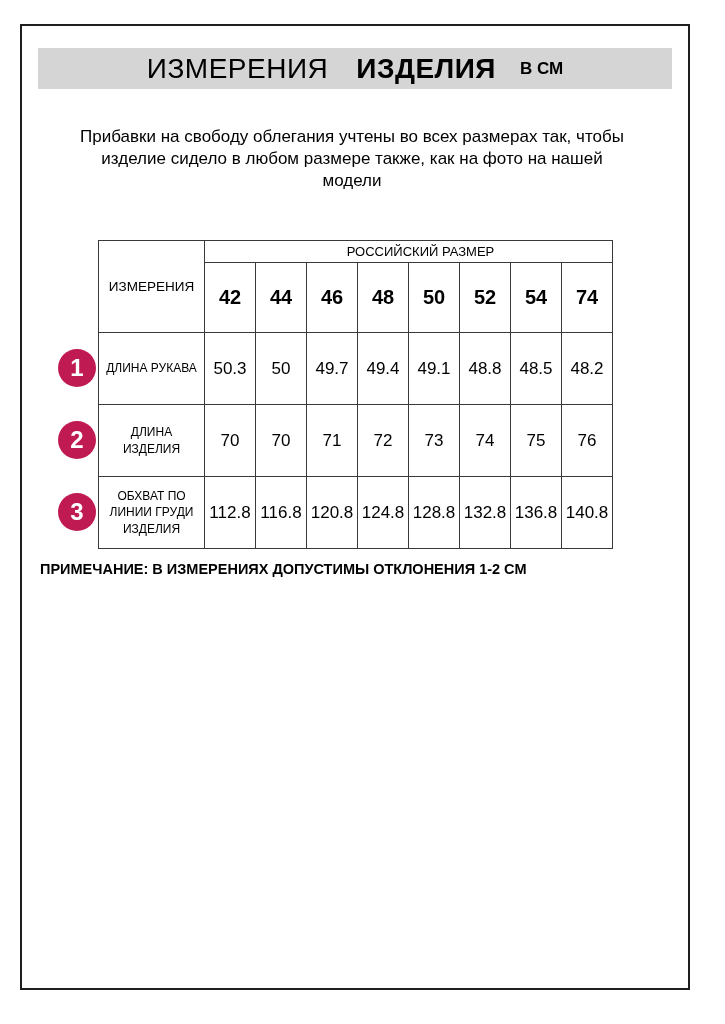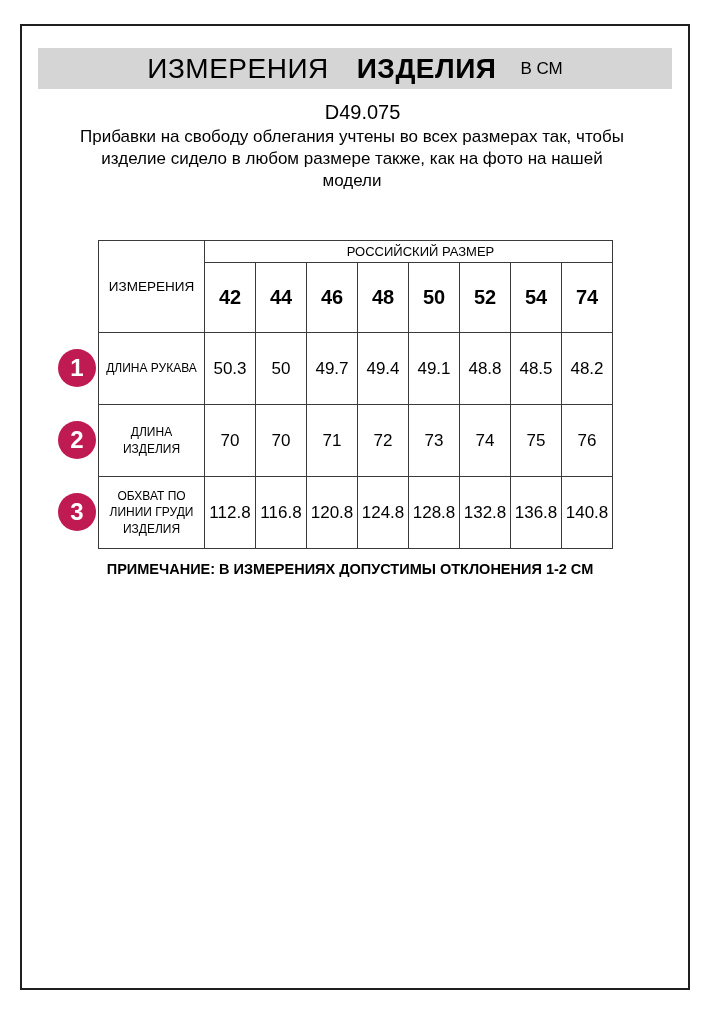--- a/index.html
+++ b/index.html
@@ -20,21 +20,21 @@
   }
 
   .title-bar {
     position:absolute; left:38px; top:48px;
     width:634px; height:41px;
     background:#d5d5d5;
     display:flex; align-items:center; justify-content:center;
   }
   .title-p1 { font-size:28px; font-weight:400; letter-spacing:0.5px; }
   .title-p2 { font-size:28px; font-weight:700; margin-left:28px; letter-spacing:0.5px; }
-  .title-p3 { font-size:17px; font-weight:400; margin-left:24px; }
+  .title-p3 { font-size:17px; font-weight:700; margin-left:24px; }
 
   .product-code {
     position:absolute; left:40px; top:101px; width:645px;
     text-align:center; font-size:20px;
   }
   .description {
     position:absolute; left:72px; top:126px; width:560px;
     text-align:center; font-size:17px; line-height:1.28;
   }
 
@@ -60,37 +60,36 @@
     background:#c01a52; color:#ffffff;
     display:flex; align-items:center; justify-content:center;
     font-size:24px; font-weight:700;
   }
   .badge.b1 { top:349px; }
   .badge.b2 { top:421px; }
   .badge.b3 { top:493px; }
 
   .note {
     position:absolute; left:40px; top:561px; width:620px;
-    text-align:center; font-size:14.5px; font-weight:700;
+    text-align:left; font-size:14.5px; font-weight:700;
   }
 </style>
 </head>
 <body>
 
 <div class="sheet">
 
   <div class="page-border"></div>
 
   <div class="title-bar">
     <span class="title-p1">ИЗМЕРЕНИЯ</span>
     <span class="title-p2">ИЗДЕЛИЯ</span>
     <span class="title-p3">В СМ</span>
   </div>
 
-  <div class="product-code">D49.075</div>
 
   <div class="description">Прибавки на свободу облегания учтены во всех размерах так, чтобы изделие сидело в любом размере также, как на фото на нашей модели</div>
 
   <table class="size-table">
     <colgroup>
       <col style="width:106px">
       <col style="width:51px">
         <col style="width:51px">
         <col style="width:51px">
         <col style="width:51px">

